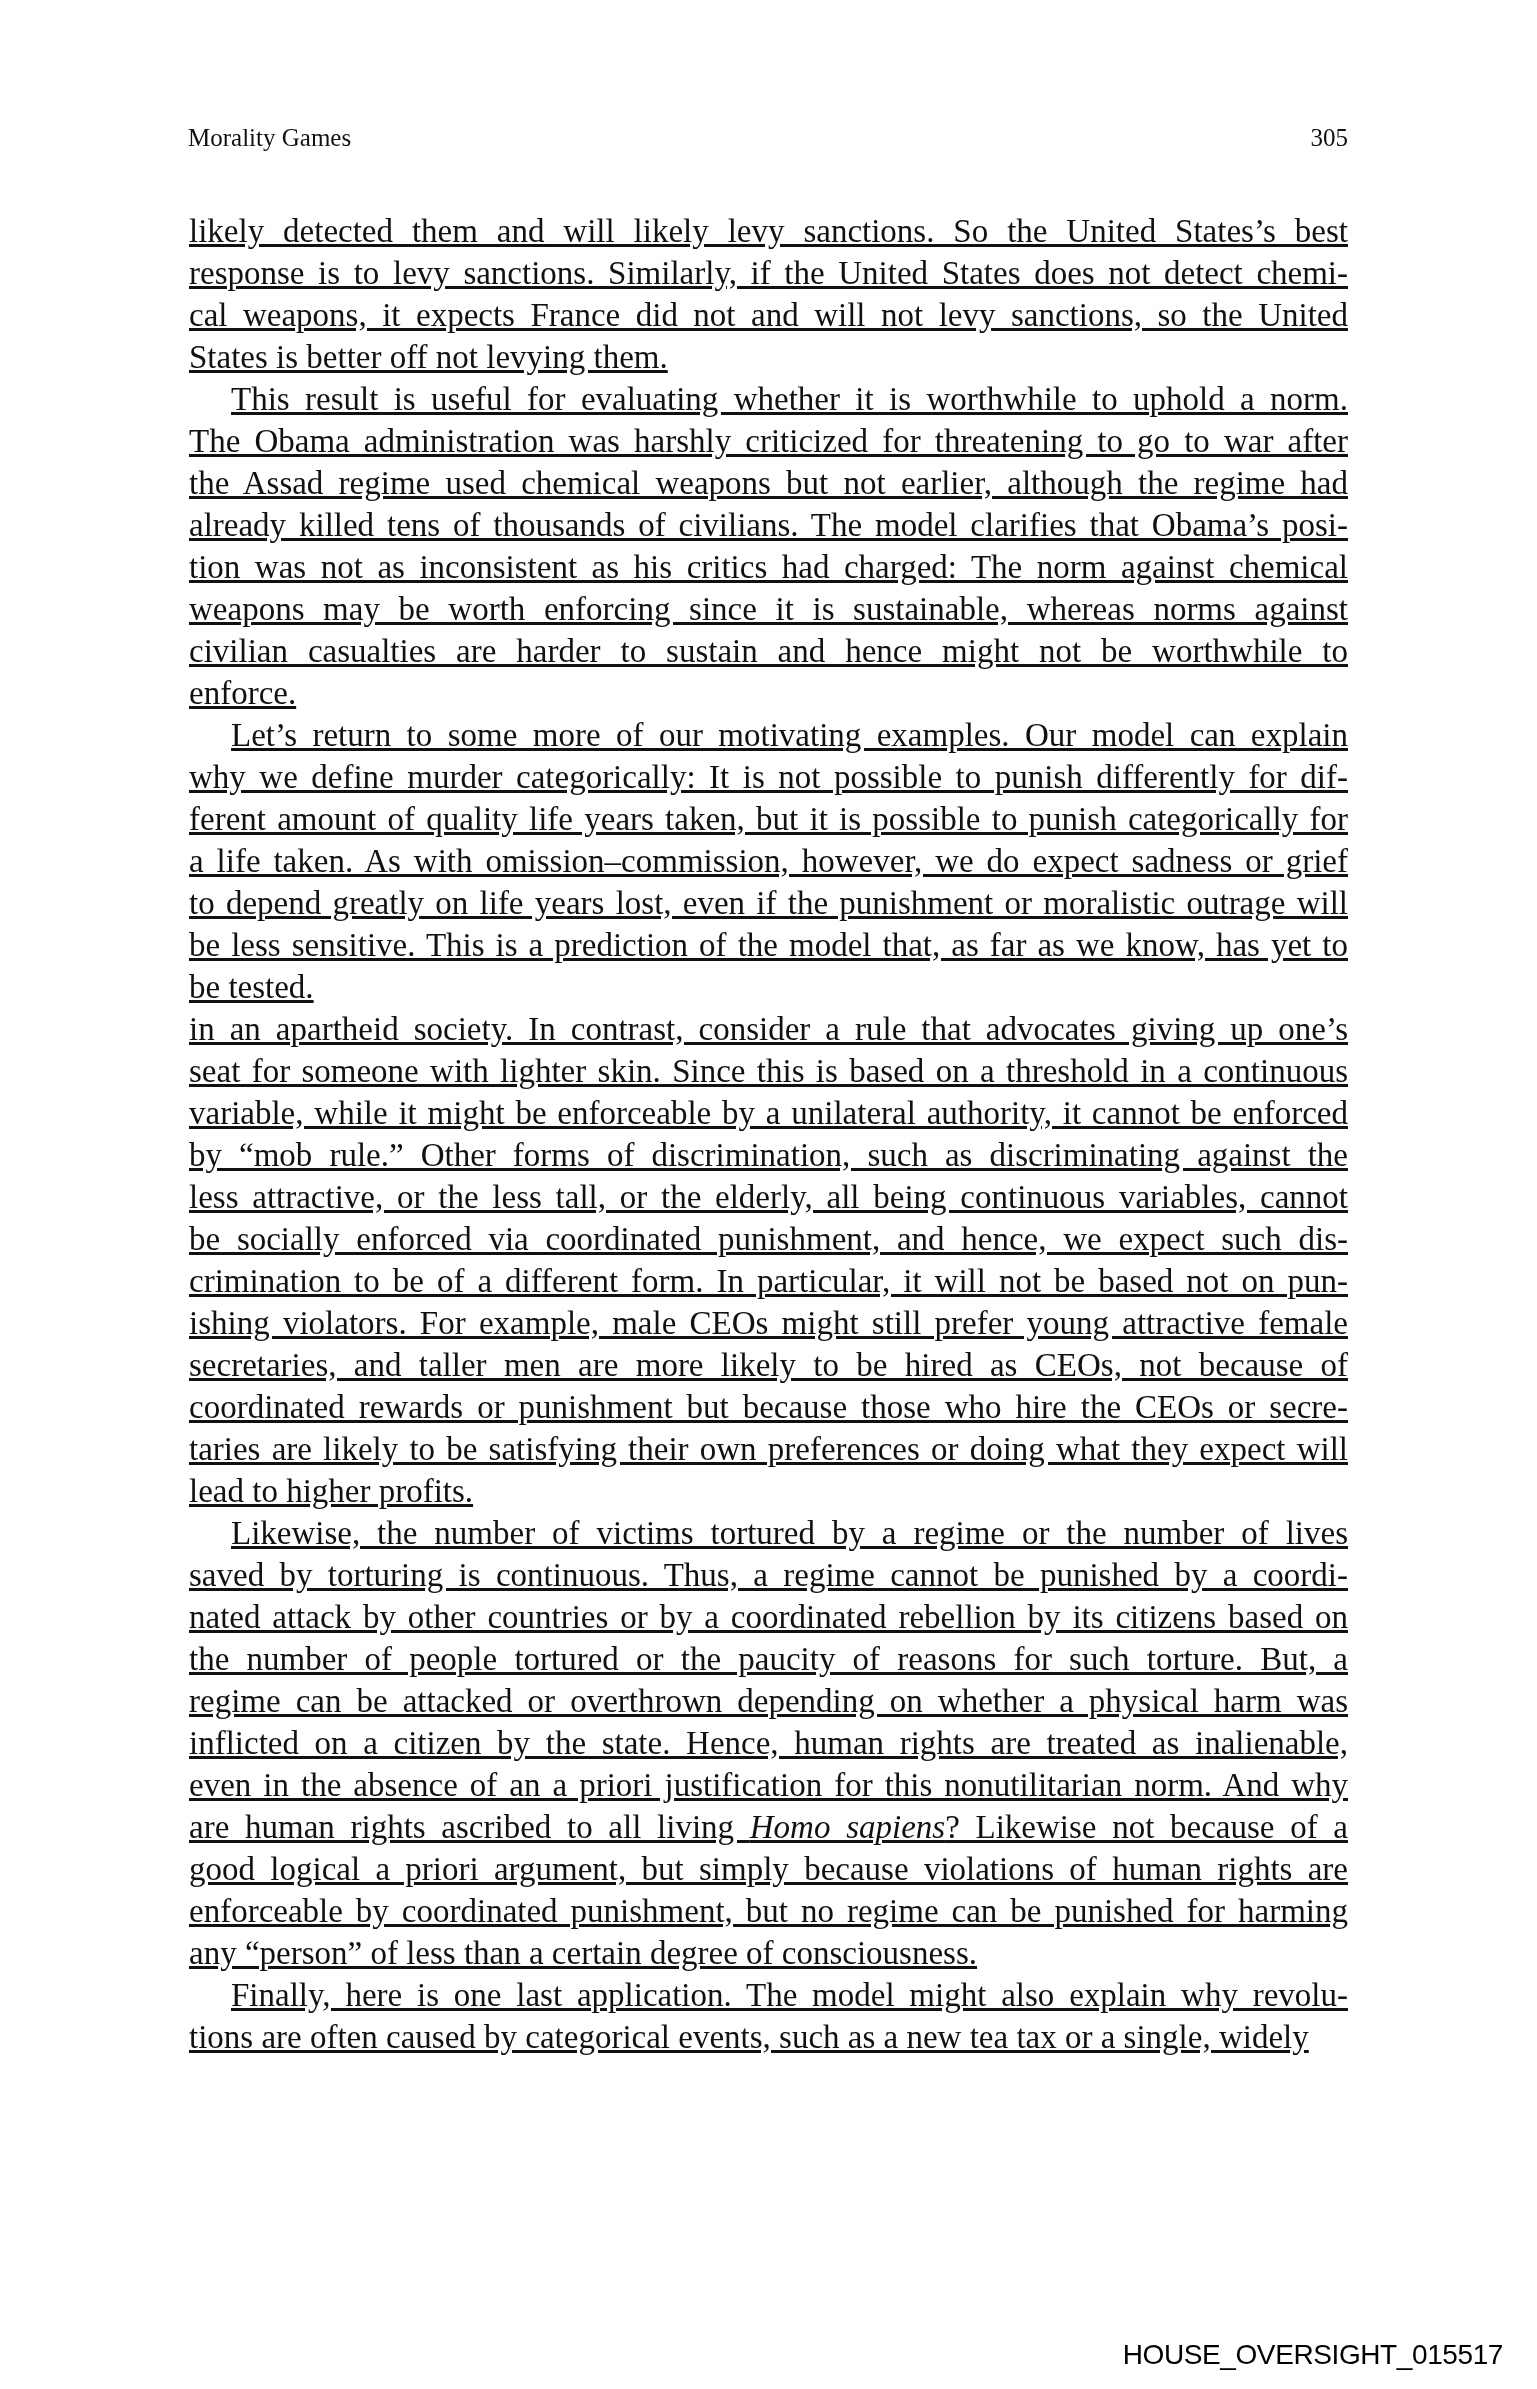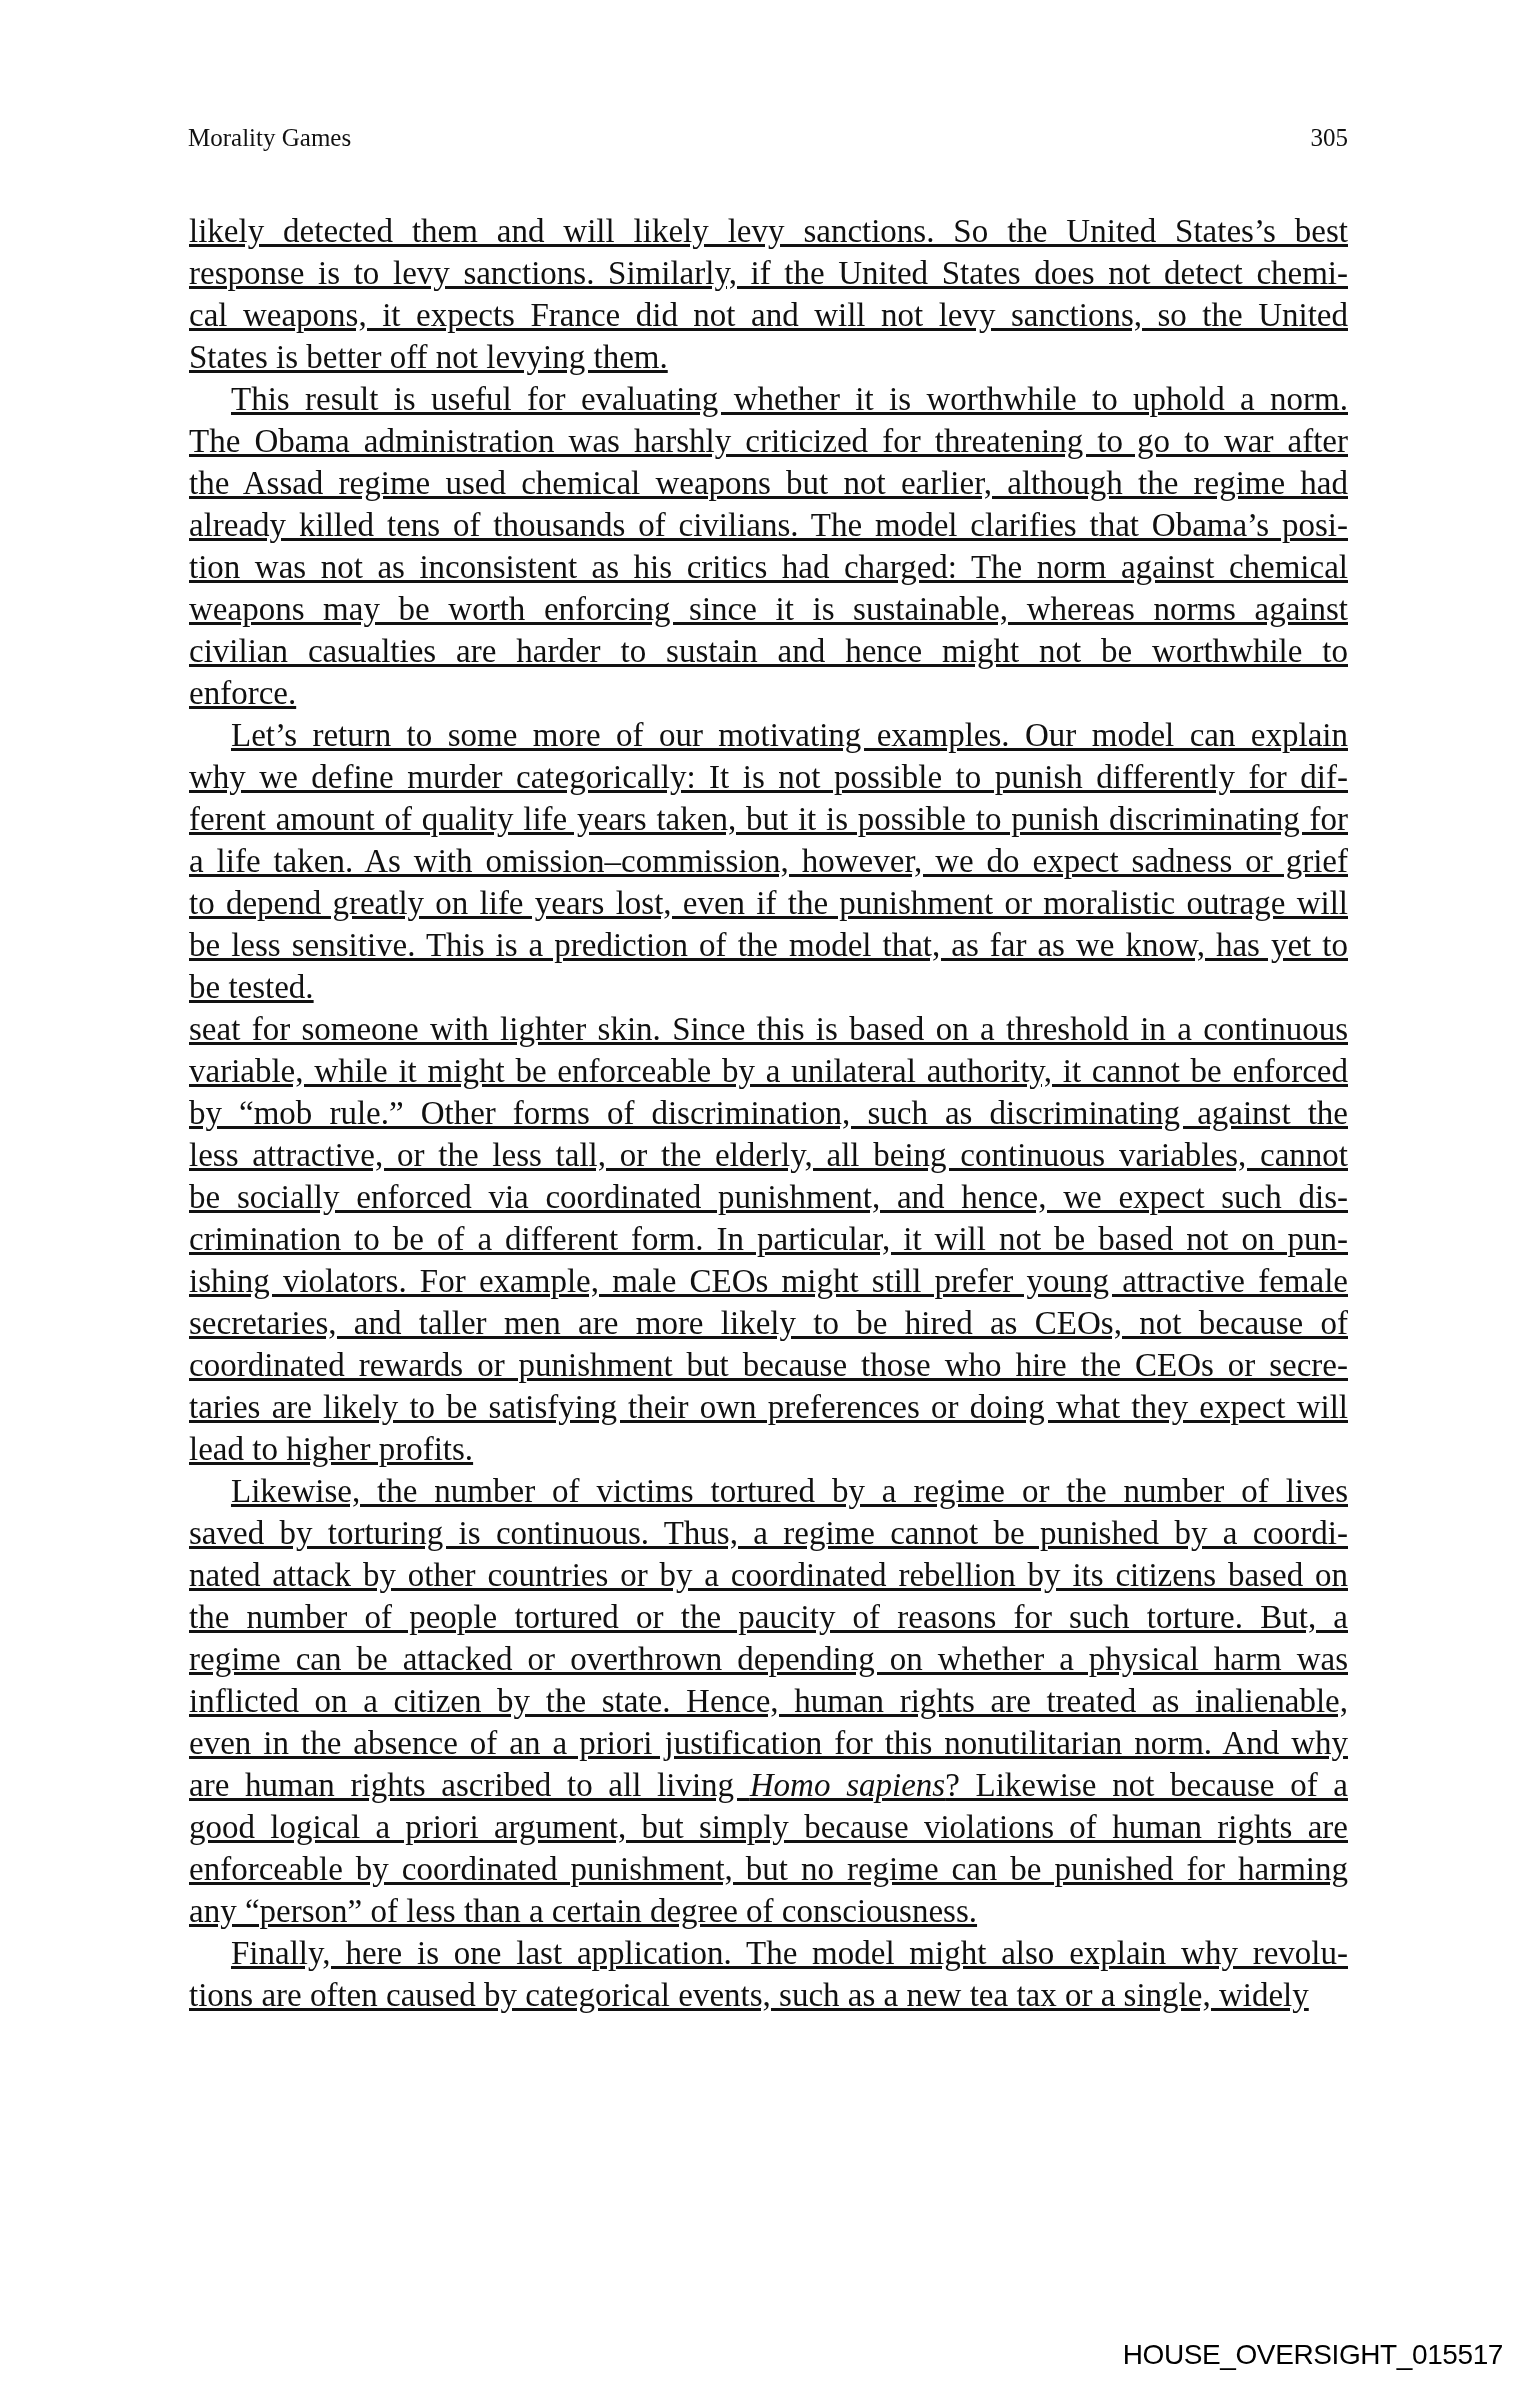--- a/index.html
+++ b/index.html
@@ -133,37 +133,40 @@
       </div>
     </div>
     <div class="paragraph">
       <div class="line indent">
         <span class="line-wrap">Let’s return to some more of our motivating examples. Our model can explain</span>
       </div>
       <div class="line">
         <span class="line-wrap">why we define murder categorically: It is not possible to punish differently for dif-</span>
       </div>
       <div class="line">
-        <span class="line-wrap">ferent amount of quality life years taken, but it is possible to punish discriminating for</span>
+        <span class="line-wrap">ferent amount of quality life years taken, but it is possible to punish categorically for</span>
       </div>
       <div class="line">
         <span class="line-wrap">a life taken. As with omission–commission, however, we do expect sadness or grief</span>
       </div>
       <div class="line">
         <span class="line-wrap">to depend greatly on life years lost, even if the punishment or moralistic outrage will</span>
       </div>
       <div class="line">
         <span class="line-wrap">be less sensitive. This is a prediction of the model that, as far as we know, has yet to</span>
       </div>
       <div class="line last">
         <span class="line-wrap">be tested.</span>
       </div>
     </div>
     <div class="paragraph">
       <div class="line">
+        <span class="line-wrap">in an apartheid society. In contrast, consider a rule that advocates giving up one’s</span>
+      </div>
+      <div class="line">
         <span class="line-wrap">seat for someone with lighter skin. Since this is based on a threshold in a continuous</span>
       </div>
       <div class="line">
         <span class="line-wrap">variable, while it might be enforceable by a unilateral authority, it cannot be enforced</span>
       </div>
       <div class="line">
         <span class="line-wrap">by “mob rule.” Other forms of discrimination, such as discriminating against the</span>
       </div>
       <div class="line">
         <span class="line-wrap">less attractive, or the less tall, or the elderly, all being continuous variables, cannot</span>

